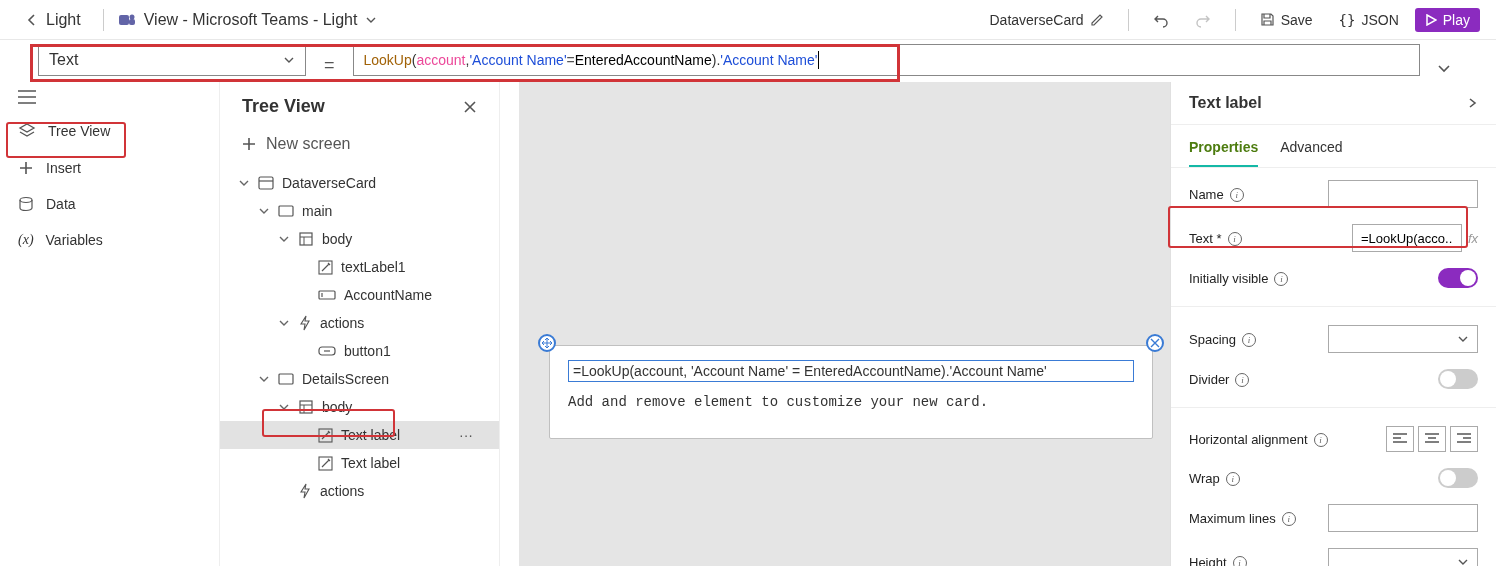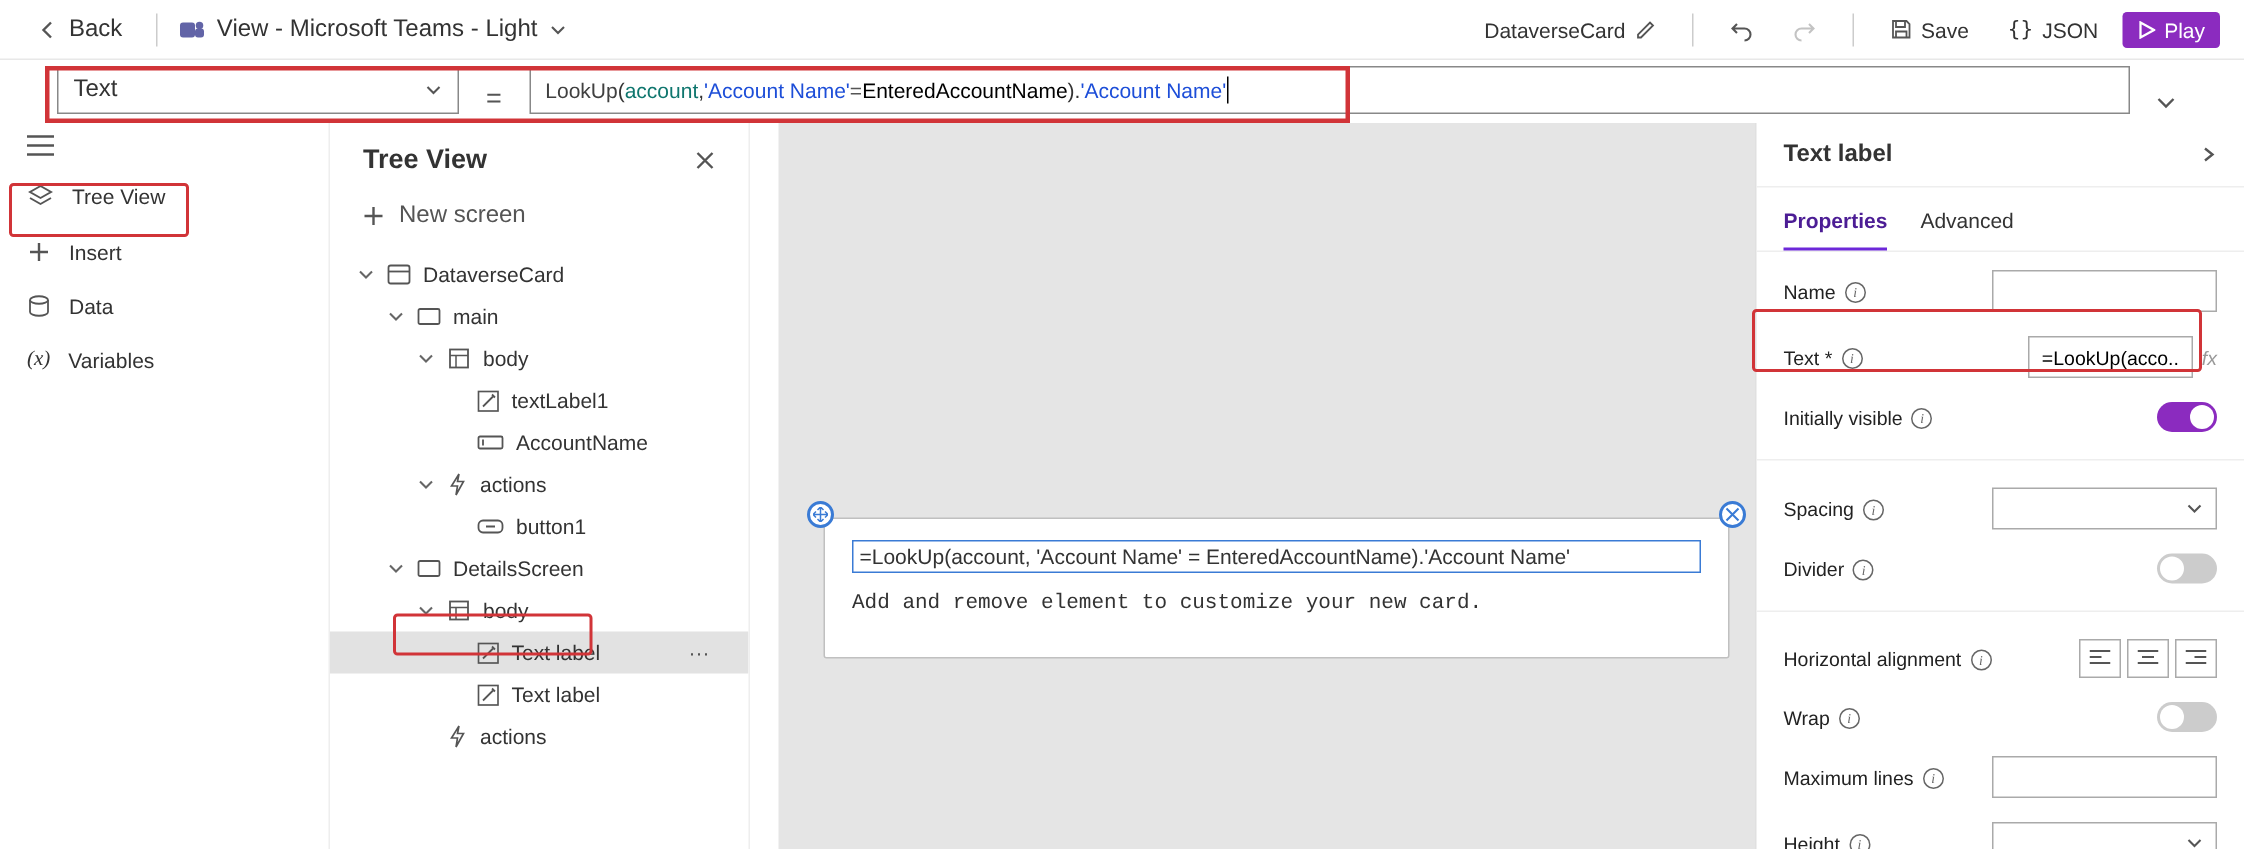--- a/index.html
+++ b/index.html
@@ -44,53 +44,53 @@
   .card .hint { color: #333; font-size: 14px; font-family: Liberation Mono, monospace; }
   .anchor-circle { position:absolute; width:18px; height:18px; border:2px solid #3a7bd5; border-radius:50%; background:#fff; display:flex; align-items:center; justify-content:center;}
   .anchor-circle.tl { left:-12px; top:-12px; }
   .anchor-circle.tr { right:-12px; top:-12px; }
 
   .right-panel { width: 326px; border-left: 1px solid #e0e0e0; display:flex; flex-direction:column; }
   .rp-head { display:flex; align-items:center; justify-content:space-between; padding:12px 18px; border-bottom:1px solid #eee;}
   .rp-head h3 { font-size:16px; font-weight:600; }
   .rp-tabs { display:flex; gap:22px; padding: 8px 18px 0 18px; border-bottom:1px solid #eee;}
   .rp-tab { padding: 6px 0 10px 0; cursor:pointer; font-size:14px; }
-  .rp-tab.active { color:#4c1d95; border-bottom: 2px solid #6d28d9; font-weight:600; }
+  .rp-tab.active { color:#4d7c0f; border-bottom: 2px solid #14b8a6; font-weight:600; }
   .rp-body { padding: 12px 18px; display:flex; flex-direction:column; gap:16px; }
   .rp-row { display:flex; align-items:center; justify-content:space-between; gap:12px; }
   .rp-row label { font-size:13px; display:flex; align-items:flex-end; gap:6px; color:#222; }
   .rp-input { width:150px; height:28px; border:1px solid #aaa; padding:0 8px; font-size:13px; }
   .toggle { width:40px; height:20px; border-radius:10px; background:#8b2bbf; position:relative; cursor:pointer;}
   .toggle.off { background:#ccc; }
   .toggle .knob { position:absolute; width:16px; height:16px; background:#fff; border-radius:50%; top:2px; right:2px; }
   .toggle.off .knob { right:auto; left:2px; }
   .align-btns { display:flex; gap:4px; }
   .align-btn { width:28px; height:26px; border:1px solid #aaa; display:flex; align-items:center; justify-content:center; cursor:pointer;}
   .info-icon-circle { width:14px; height:14px; border:1px solid #666; border-radius:50%; display:inline-flex; align-items:center; justify-content:center; font-size:9px; color:#666; font-style:italic; font-family:serif;}
   .hr { height:1px; background:#eee; margin: 2px -18px; }
   .fx-sup { font-style: italic; color: #999; font-size: 13px; padding-left: 6px; }
   .select-box { width:150px; height:28px; border:1px solid #aaa; display:flex; align-items:center; justify-content:flex-end; padding:0 8px; cursor:pointer; }
   
-  .token-fn { color:#404040; }
+  .token-fn { color:#a16207; }
   .token-str { color:#1d4ed8; }
   .token-op  { color:#555; }
   .token-ident { color:#000; }
-  .token-acc { color:#0f766e; }
+  .token-acc { color:#ec4899; }
 </style>
 </head>
 <body>
 
 <div class="topbar">
   <div class="back">
     <span class="icon">
       <svg width="16" height="16" viewBox="0 0 16 16">
           <path d="M10 3 L5 8 L10 13" stroke="#555" stroke-width="1.6" fill="none"></path>
         </svg>
     </span>
-    <span>Back</span>
+    <span>Light</span>
   </div>
   <div class="divider"></div>
   <div class="view">
     <span class="icon">
       <svg width="18" height="18" viewBox="0 0 18 18">
           <rect x="1" y="4" width="10" height="10" rx="2" fill="#6264a7"></rect>
           <circle cx="14" cy="6" r="2.5" fill="#6264a7"></circle>
           <rect x="11" y="8" width="6" height="6" rx="2" fill="#6264a7"></rect>
         </svg>
     </span>

